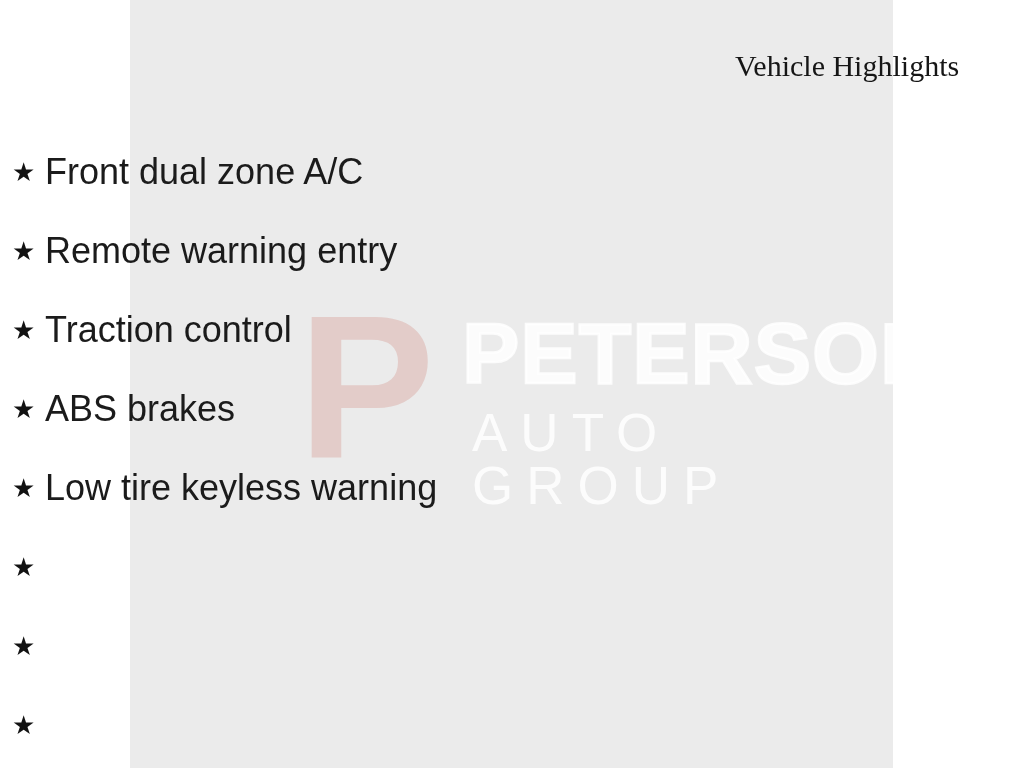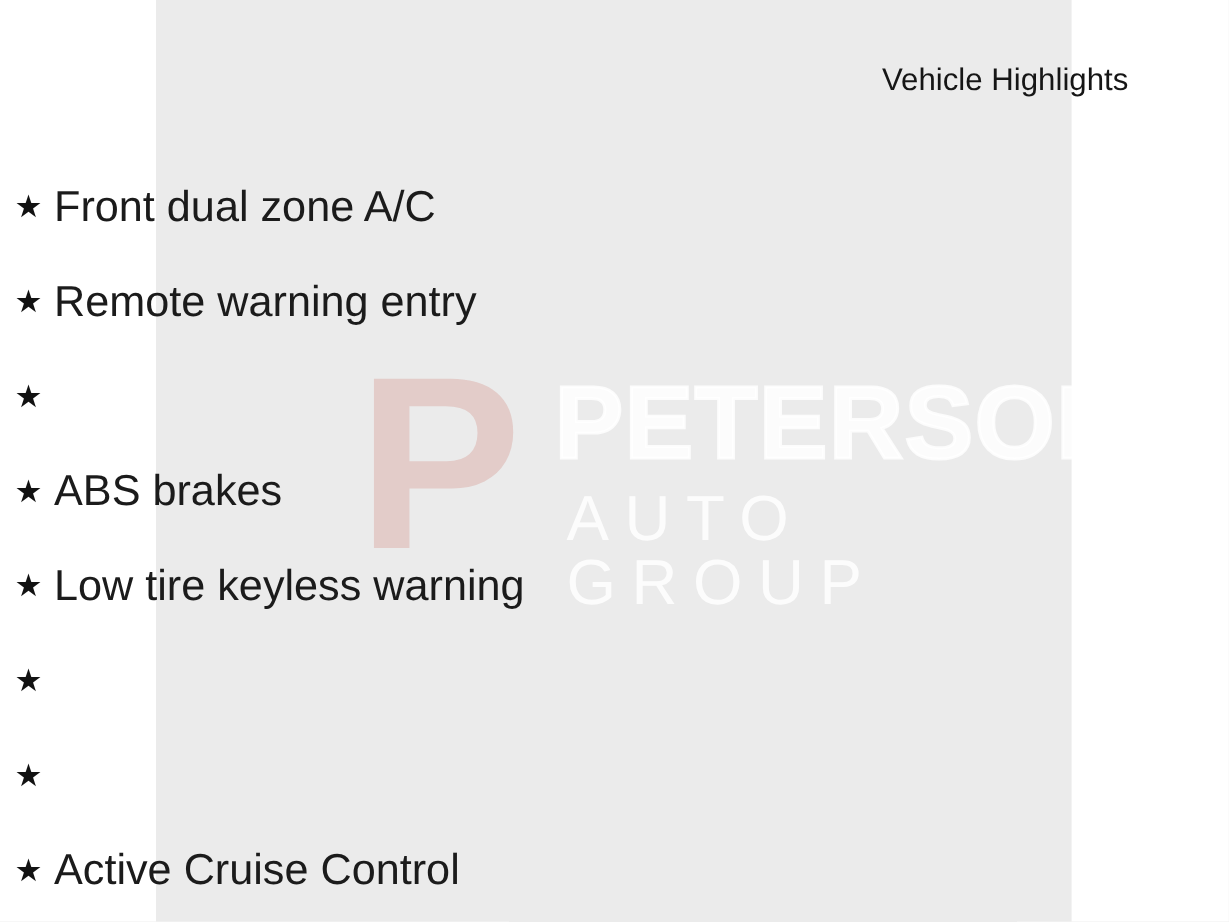--- a/index.html
+++ b/index.html
@@ -49,24 +49,25 @@
     font-weight:400;
     letter-spacing:13px;
     color:rgba(255,255,255,0.85);
     user-select:none;
   }
 
   
   .page-title{
     position:absolute;
     left:735px;top:49px;
-    font-size:26px;
+    font-size:30px;
     line-height:34px;
     color:#161616;
     white-space:nowrap;
+    font-family:Liberation Serif, serif;
   }
 
   
   .features{position:absolute;left:0;top:0;width:1024px;height:768px;}
   .item{
     position:absolute;
     left:12px;
     height:40px;
     display:flex;
     align-items:center;
@@ -108,34 +109,34 @@
     <div class="item">
       <span class="star">★</span>
       <span class="item-text">Front dual zone A/C</span>
     </div>
     <div class="item">
       <span class="star">★</span>
       <span class="item-text">Remote warning entry</span>
     </div>
     <div class="item">
       <span class="star">★</span>
+      <span class="item-text">Traction control</span>
     </div>
     <div class="item">
       <span class="star">★</span>
       <span class="item-text">ABS brakes</span>
     </div>
     <div class="item">
       <span class="star">★</span>
       <span class="item-text">Low tire keyless warning</span>
     </div>
     <div class="item">
       <span class="star">★</span>
     </div>
     <div class="item">
       <span class="star">★</span>
     </div>
     <div class="item">
       <span class="star">★</span>
-      <span class="item-text">Active Cruise Control</span>
     </div>
   </div>
 
 </div>
 
 </body></html>

